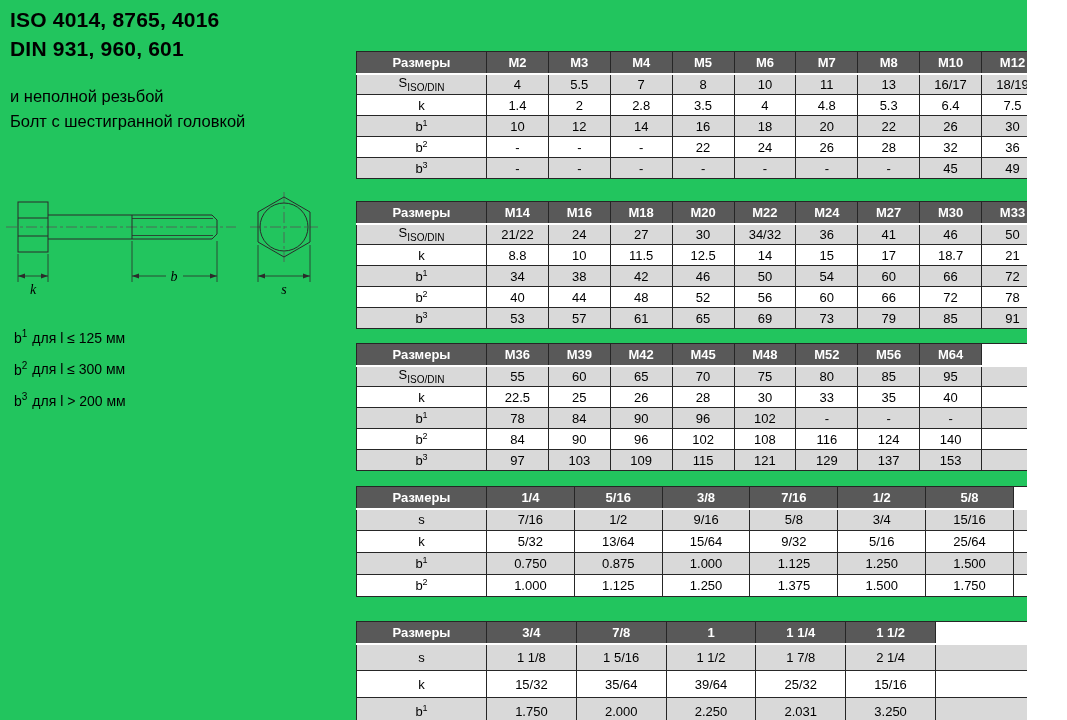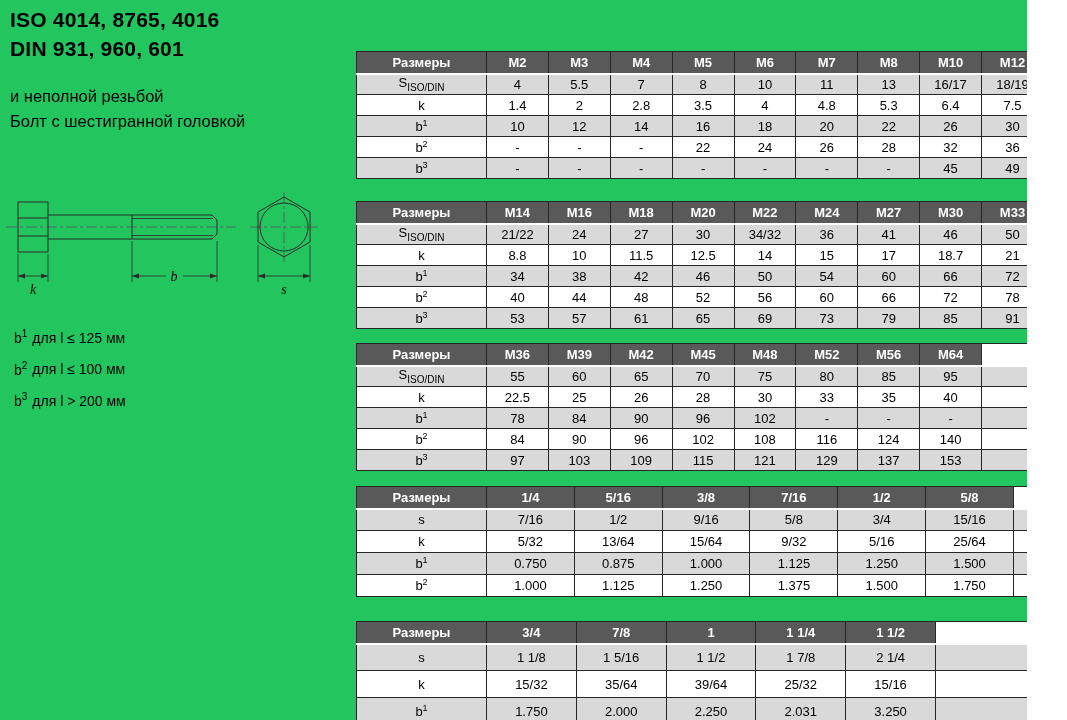--- a/index.html
+++ b/index.html
@@ -137,21 +137,21 @@
       <polygon class="arr" points="306,86 299,83.5 299,88.5"></polygon>
       <text class="dlabel" x="280" y="104" text-anchor="middle">s</text>
     </g>
   </svg>
 
   <div class="notes">
     <div class="note">
       <span>b</span><sup>1</sup><span class="note-text">для l ≤ 125 мм</span>
     </div>
     <div class="note">
-      <span>b</span><sup>2</sup><span class="note-text">для l ≤ 100 мм</span>
+      <span>b</span><sup>2</sup><span class="note-text">для l ≤ 300 мм</span>
     </div>
     <div class="note">
       <span>b</span><sup>3</sup><span class="note-text">для l &gt; 200 мм</span>
     </div>
   </div>
 
   <table class="size-table t1">
       <colgroup>
         <col class="col-label">
         <col>

